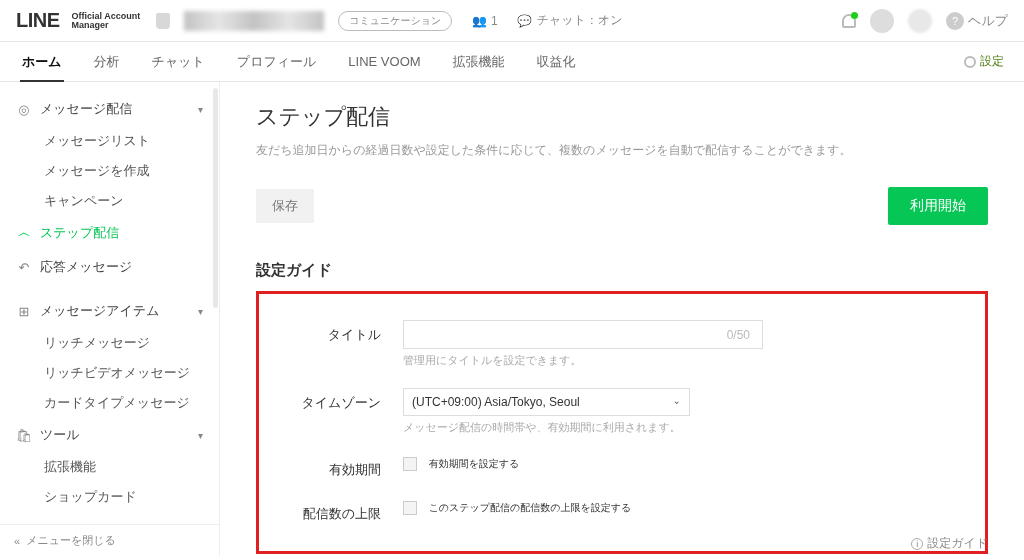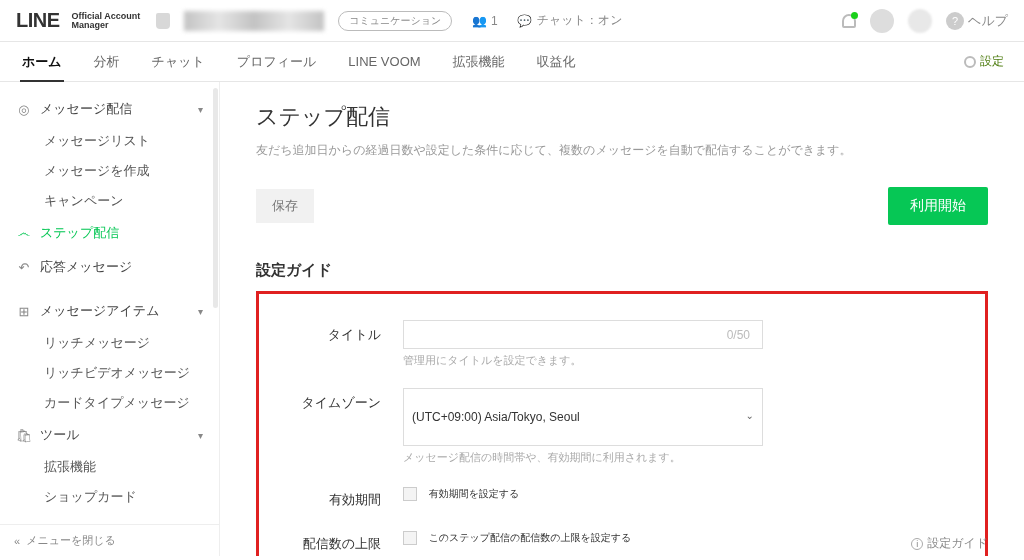--- a/index.html
+++ b/index.html
@@ -55,21 +55,21 @@
 h2 { font-size: 15px; font-weight: 600; color: #333; margin-bottom: 12px; }
 .hr { border: 0; border-top: 1px solid #e8e8e8; margin-bottom: 0; }
 
 .redbox { border: 3px solid #e02020; padding: 16px 24px 18px 24px; margin: -2px 0 11px 0; }
 .formrow { display: flex; align-items: flex-start; padding: 10px 0; }
 .formlabel { width: 120px; text-align: right; padding-right: 22px; padding-top: 6px; font-size: 13px; color: #333; }
 .formfield { flex: 1; }
 .textinput { width: 360px; border: 1px solid #ddd; padding: 6px 8px; font-size: 13px; }
 .counter { display:inline-block; margin-left: -40px; color:#bbb; font-size:12px; position:relative; }
 .hint { color: #aaa; font-size: 11px; margin-top: 4px; font-family: Liberation Mono, monospace; }
-.select { width: 360px; border: 1px solid #ddd; padding: 21px 8px; font-size: 12px; position: relative; display: flex; align-items: flex-start; }
+.select { width: 287px; border: 1px solid #ddd; padding: 6px 8px; font-size: 12px; position: relative; display: flex; align-items: flex-start; }
 .select .caret { margin-left: auto; font-size: 10px; color:#666;}
 .chk { width: 14px; height: 14px; border: 1px solid #ccc; background:#f4f4f4; display:inline-block; vertical-align:middle; margin-right:8px;}
 .chklabel { font-size: 10px; color: #333; vertical-align: middle; }
 
 .guide-link { position: absolute; right: 36px; bottom: 4px; color: #888; font-size: 12px; display:flex; align-items:center; gap:4px;}
 .info-ic { width:12px; height:12px; border:1px solid #aaa; border-radius:50%; font-size:9px; text-align:center; line-height:11px;}
 
 
 .sb-track { position:absolute; right:1px; top:6px; width:5px; height:220px; background:#ccc; border-radius:3px; opacity:.45; }
 </style>

